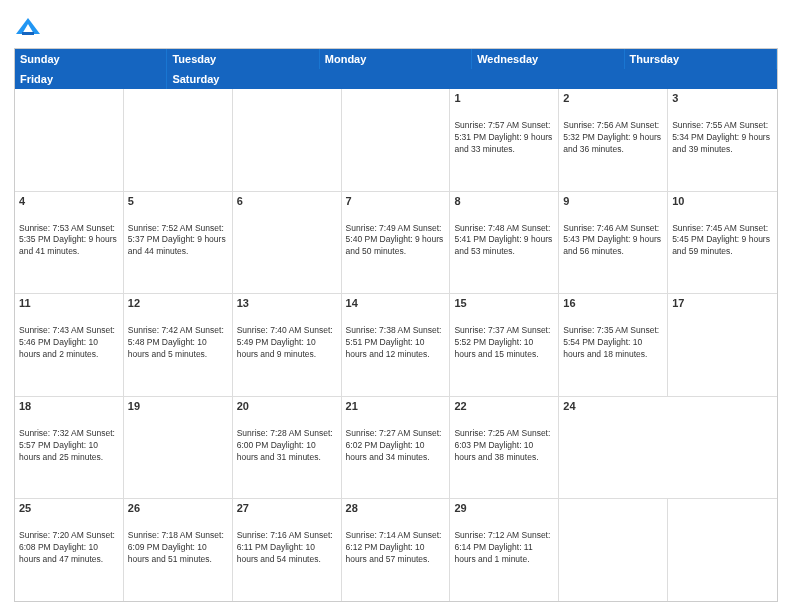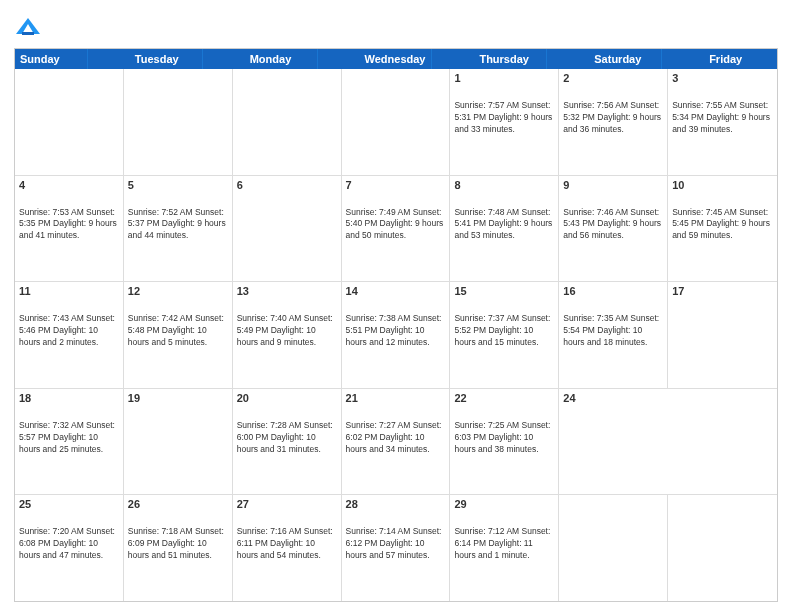--- a/index.html
+++ b/index.html
@@ -61,23 +61,22 @@
       color: #555;
     }
     .calendar {
       flex: 1;
       display: flex;
       flex-direction: column;
       border: 1px solid #ccc;
     }
     .cal-header {
       display: grid;
-      grid-template-columns: repeat(7, 1fr);
+      grid-template-columns: repeat(5, 1fr);
       background: #1565c0;
-      gap: 42px;
     }
     .cal-header-cell {
       color: #fff;
       font-size: 11px;
       font-weight: bold;
       padding: 4px 5px;
       border-right: 1px solid #1976d2;
     }
     .cal-header-cell:last-child { border-right: none; }
     .cal-body {
@@ -137,22 +136,22 @@
     </div>
   </div>
 
   <div class="calendar">
     <div class="cal-header">
     <div class="cal-header-cell">Sunday</div>
         <div class="cal-header-cell">Tuesday</div>
         <div class="cal-header-cell">Monday</div>
         <div class="cal-header-cell">Wednesday</div>
         <div class="cal-header-cell">Thursday</div>
+        <div class="cal-header-cell">Friday</div>
         <div class="cal-header-cell">Saturday</div>
-        <div class="cal-header-cell">Friday</div>
       </div>
     <div class="cal-body">
     <div class="cal-row">
           <div class="cal-cell empty"></div>
           <div class="cal-cell empty"></div>
           <div class="cal-cell empty"></div>
           <div class="cal-cell empty"></div>
           <div class="cal-cell">
             <div class="day-num">1</div>
             <div class="day-info">Sunrise: 7:57 AM

